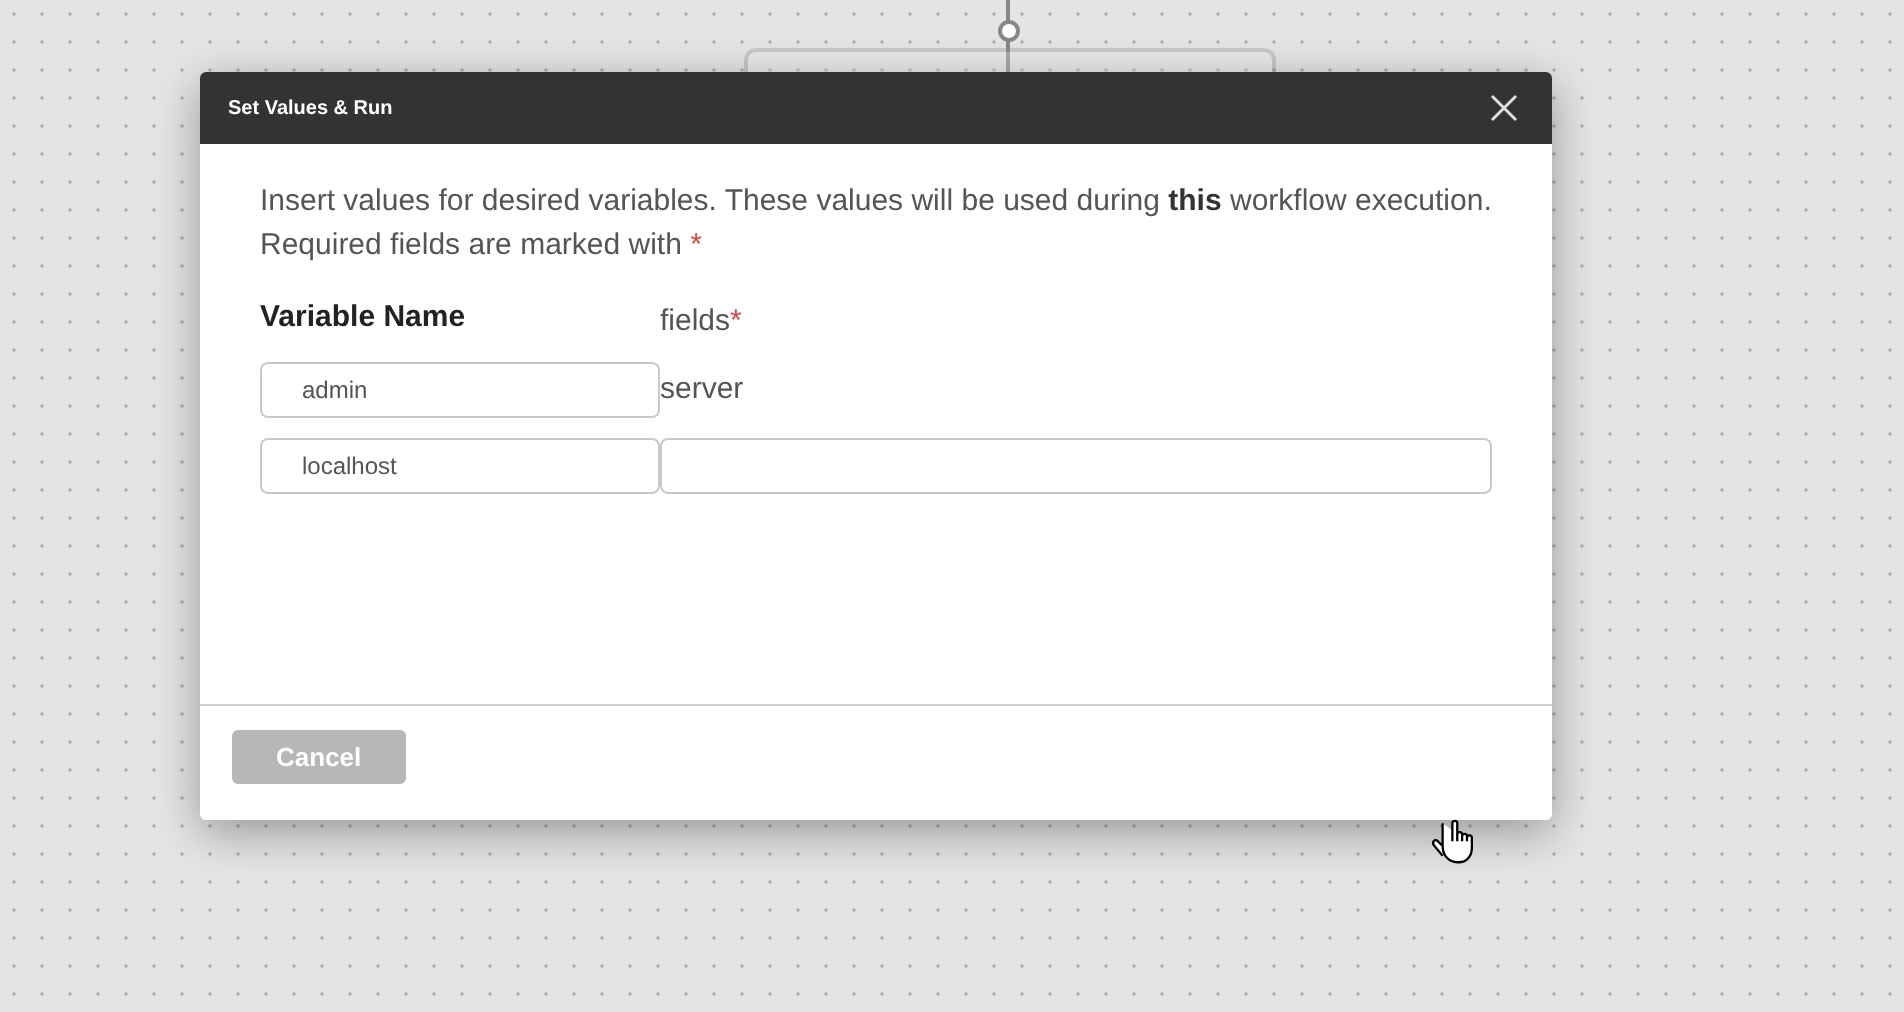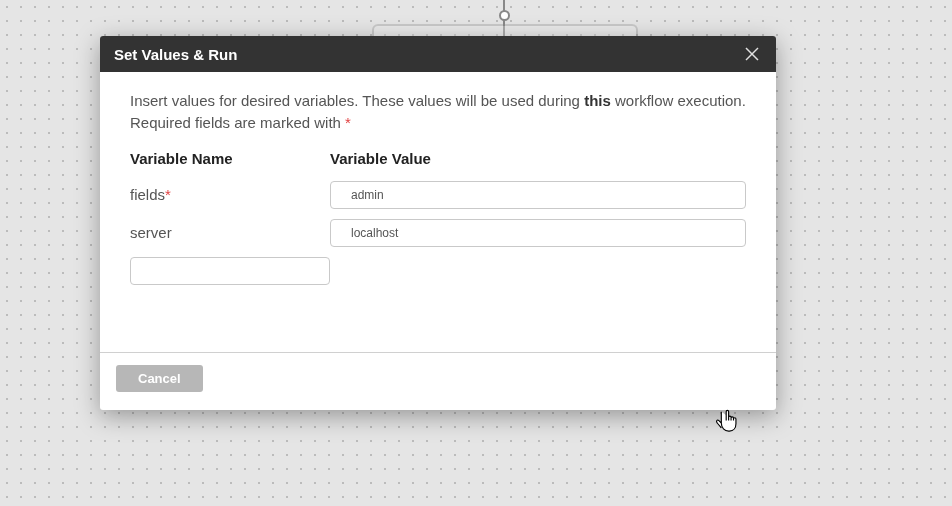--- a/index.html
+++ b/index.html
@@ -64,21 +64,21 @@
     .modal-header {
       background: #333;
       color: #fff;
       display: flex;
       align-items: center;
       justify-content: space-between;
       padding: 8px 14px;
       border-radius: 3px 3px 0 0;
     }
     .modal-header h2 {
-      font-size: 15px;
+      font-size: 10px;
       font-weight: 700;
     }
     .close-btn {
       cursor: pointer;
       color: #e0e0e0;
       display: flex;
       align-items: center;
       justify-content: center;
       width: 20px;
       height: 20px;
@@ -164,21 +164,20 @@
     </div>
   </div>
 
   <div class="modal-body">
     <p class="desc">
       <span>Insert values for desired variables. These values will be used during </span><strong>this</strong><span> workflow execution. Required fields are marked with </span><span class="req-star">*</span>
     </p>
 
     <div class="var-grid">
       <div class="var-head">Variable Name</div>
-      <div class="var-head">Variable Value</div>
 
       <div class="var-name">
         <span>fields</span><span class="req-star">*</span>
       </div>
       <input class="var-input" value="admin" style="">
 
       <div class="var-name">
         <span>server</span>
       </div>
       <input class="var-input" value="localhost" style="">

